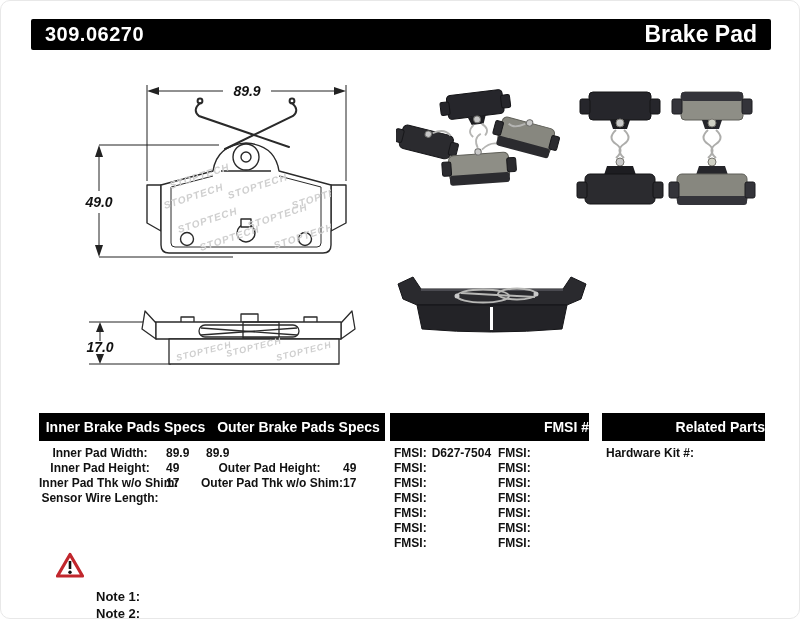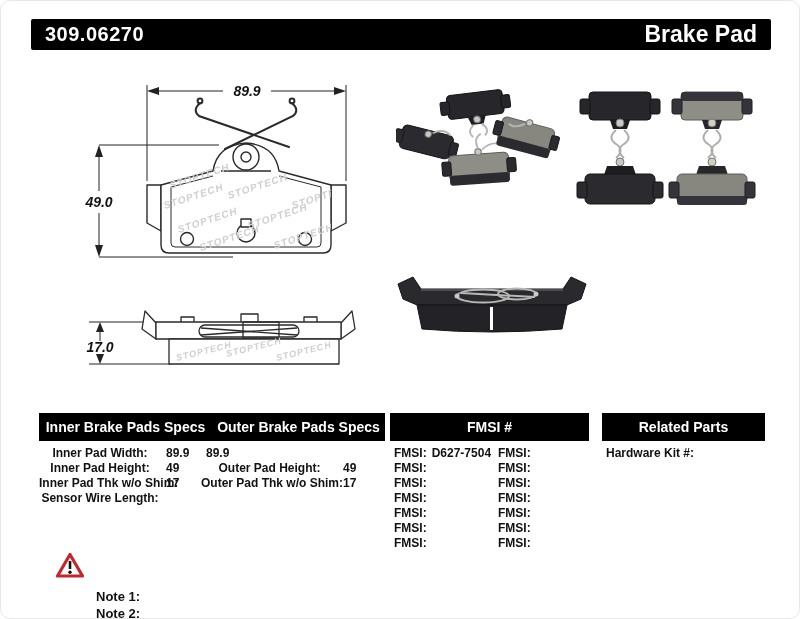--- a/index.html
+++ b/index.html
@@ -23,21 +23,21 @@
     font-family:"Liberation Sans", sans-serif; font-size:14px;
     font-weight:bold; font-style:italic; fill:#111;
   }
   svg text.wm {
     font-family:"Liberation Sans", sans-serif; font-weight:bold; font-style:italic;
     fill:#cfcfcf; letter-spacing:1px;
   }
   
   .thead {
     position:absolute; top:412px; height:28px; background:#000; color:#fff;
-    display:flex; align-items:center; justify-content:center;
+    display:flex; align-items:center; justify-content:flex-end;
     font-size:14px; font-weight:bold;
   }
   .thead.split { justify-content:space-between; }
   .thead.split span { flex:1; text-align:center; }
   
   .col { position:absolute; top:445px; font-size:12px; font-weight:bold; }
   .spec-row { display:flex; height:15px; line-height:15px; white-space:nowrap; }
   .sl { display:inline-block; text-align:center; }
   .sl.w122 { width:122px; }
   .sl.w137 { width:137px; }

